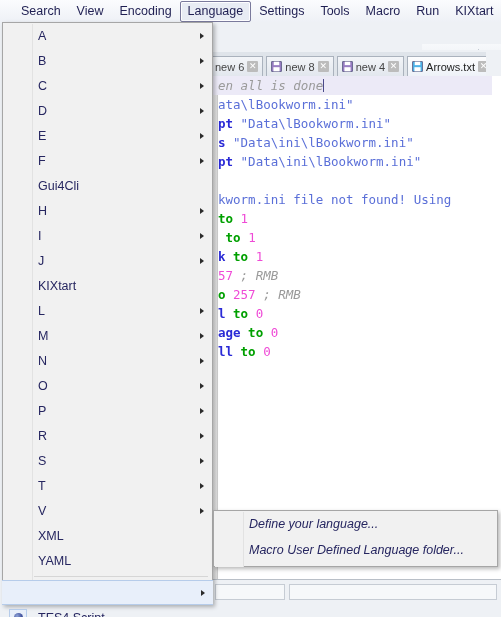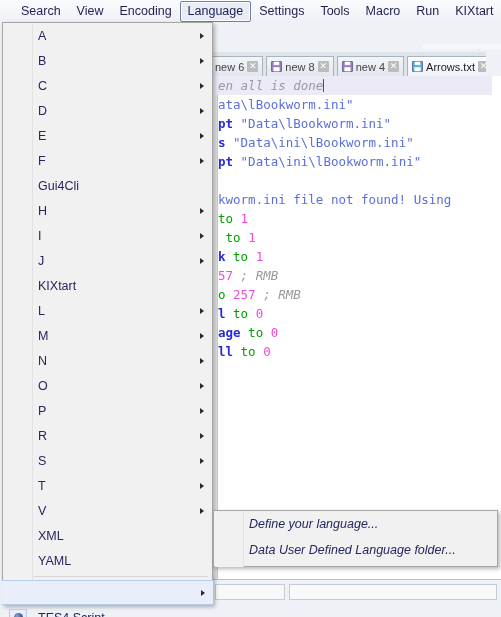--- a/index.html
+++ b/index.html
@@ -66,21 +66,21 @@
   #edmargin{position:absolute;left:0;top:0;width:5px;height:100%;
     background:linear-gradient(90deg,#f1f1f1,#e2e2e2);border-right:1px solid #cfcfcf;}
   #code{
     position:absolute;left:0;top:0;width:280px;
     font-family:"DejaVu Sans Mono","Liberation Mono",monospace;
     font-size:12.5px;line-height:19px;white-space:pre;
   }
   .ln{height:19px;padding-left:6px;box-sizing:border-box;}
   .ln.cur{background:#eceaf7;}
   .s-str{color:#5a6fd8;}
-  .s-kw{color:#00a000;font-weight:normal;}
+  .s-kw{color:#00a000;font-weight:bold;}
   .s-num{color:#ef4ad6;}
   .s-com{color:#9a9a9a;font-style:italic;}
   .s-id{color:#2a2ad6;font-weight:bold;}
   .s-pln{color:#2b2b9e;}
   .caret{display:inline-block;width:1px;height:13px;background:#4a4a8a;
     vertical-align:-2px;}
 
   
   #statusbar{
     position:absolute;left:211px;top:579px;width:290px;height:38px;
@@ -323,17 +323,17 @@
         <span>TES4 Script</span>
       </div>
     </div>
 
   <div id="submenu">
     <div class="gutter"></div>
   <div class="mi">
         <span>Define your language...</span>
       </div>
       <div class="mi">
-        <span>Data User Defined Language folder...</span>
+        <span>Macro User Defined Language folder...</span>
       </div>
     </div>
 
 </div>
 
 </body></html>

